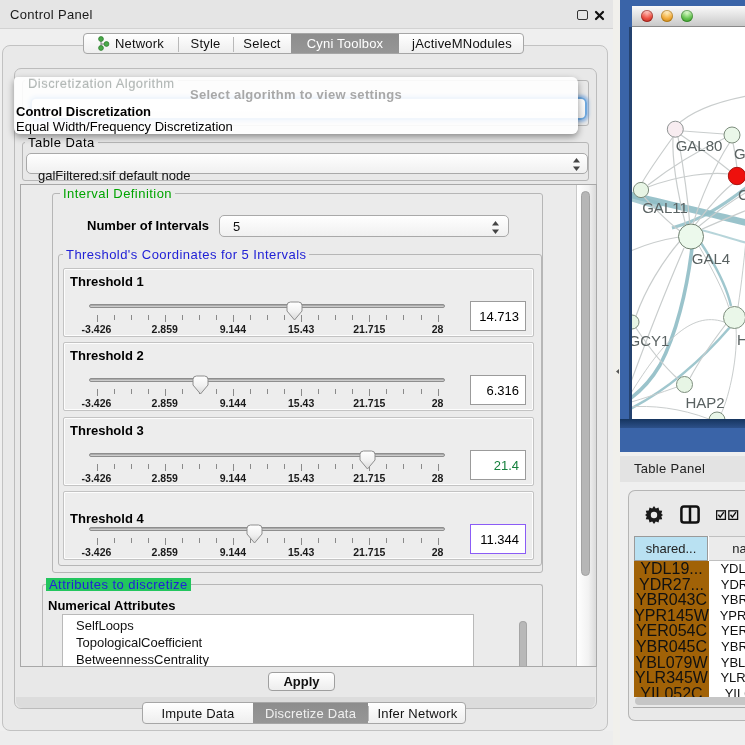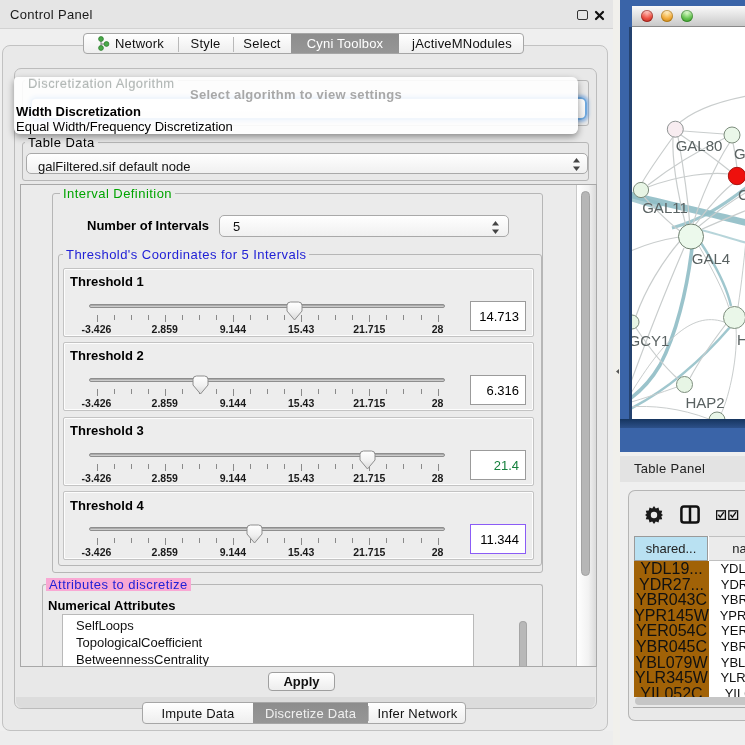--- a/index.html
+++ b/index.html
@@ -50,21 +50,21 @@
   </div>
 
   <div class="groupbox" style="left:22px;top:80px;width:567px;height:46px;"></div>
   <div class="grouptitle" style="left:25px;top:76px;">Discretization Algorithm</div>
 
   <div class="abs" style="left:30px;top:97px;width:557px;height:23px;background:linear-gradient(#ffffff,#f2f2f2);border:2px solid #6ea7dd;border-radius:6px;box-shadow:0 0 3px 1.5px rgba(90,150,220,0.55);"></div>
 
   <div class="groupbox" style="left:22px;top:142px;width:567px;height:39px;"></div>
   <div class="grouptitle" style="left:25px;top:136px;">Table Data</div>
   <div class="combo" style="left:26px;top:153px;width:562px;height:21px;">
-    <div class="abs" style="left:11px;top:5px;font-size:13px;color:#111;">galFiltered.sif default node</div>
+    <div class="abs" style="left:11px;top:14px;font-size:13px;color:#111;">galFiltered.sif default node</div>
     <svg class="abs" style="right:6px;top:3px;" width="9" height="15" viewBox="0 0 9 15">
         <path d="M4.5 1 L8 5.5 L1 5.5 Z" fill="#444"></path>
         <path d="M4.5 14 L1 9.5 L8 9.5 Z" fill="#444"></path>
       </svg>
   </div>
 
   <div class="abs" style="left:20px;top:184px;width:577px;height:483px;background:#ebebeb;border:1px solid #a8a8a8;"></div>
 
   <div class="abs" style="left:576px;top:185px;width:20px;height:481px;background:linear-gradient(90deg,#ffffff,#f2f2f2 60%,#dadada);border-left:1px solid #c9c9c9;"></div>
   <div class="abs" style="left:581px;top:191px;width:9px;height:385px;background:#b6b6b6;border:1px solid #a2a2a2;border-radius:5px;"></div>
@@ -195,21 +195,21 @@
   <div class="abs" style="left:271.1px;top:471.5px;width:60px;text-align:center;font-size:10.5px;font-weight:bold;color:#1a1a1a;">15.43</div>
   <div class="abs" style="left:339.3px;top:471.5px;width:60px;text-align:center;font-size:10.5px;font-weight:bold;color:#1a1a1a;">21.715</div>
   <div class="abs" style="left:407.5px;top:471.5px;width:60px;text-align:center;font-size:10.5px;font-weight:bold;color:#1a1a1a;">28</div>
   <svg class="abs" style="left:358.5px;top:449.5px;" width="17" height="20" viewBox="0 0 17 20">
       <path d="M1 4.5 Q1 1 4.5 1 L12.5 1 Q16 1 16 4.5 L16 10 L8.5 19 L1 10 Z" fill="url(#thg)" stroke="#8e8e8e" stroke-width="1"></path>
     </svg>
   <div class="abs" style="left:470px;top:449.5px;width:56px;height:30px;background:#ffffff;border:1px solid #9b9b9b;">
       <div style="position:absolute;right:6px;top:7px;font-size:13px;color:#15803d;">21.4</div>
     </div>
   <div class="abs" style="left:63px;top:490.5px;width:471px;height:69px;background:#ededed;border:1px solid #c3c3c3;border-radius:2px;box-shadow:inset 0 0 0 1px rgba(255,255,255,0.85);"></div>
-  <div class="abs" style="left:70px;top:498px;font-size:13px;font-weight:bold;color:#000;">Threshold 4</div>
+  <div class="abs" style="left:70px;top:511px;font-size:13px;font-weight:bold;color:#000;">Threshold 4</div>
   <div class="abs" style="left:89px;top:526.5px;width:356px;height:4px;background:linear-gradient(#9a9a9a,#dcdcdc);border:1px solid #8e8e8e;border-radius:3px;"></div>
   <div class="abs" style="left:96.5px;top:537.5px;width:1px;height:7px;background:#8a8a8a;"></div>
   <div class="abs" style="left:113.5px;top:537.5px;width:1px;height:5px;background:#8a8a8a;"></div>
   <div class="abs" style="left:130.6px;top:537.5px;width:1px;height:5px;background:#8a8a8a;"></div>
   <div class="abs" style="left:147.7px;top:537.5px;width:1px;height:5px;background:#8a8a8a;"></div>
   <div class="abs" style="left:164.7px;top:537.5px;width:1px;height:7px;background:#8a8a8a;"></div>
   <div class="abs" style="left:181.8px;top:537.5px;width:1px;height:5px;background:#8a8a8a;"></div>
   <div class="abs" style="left:198.8px;top:537.5px;width:1px;height:5px;background:#8a8a8a;"></div>
   <div class="abs" style="left:215.9px;top:537.5px;width:1px;height:5px;background:#8a8a8a;"></div>
   <div class="abs" style="left:232.9px;top:537.5px;width:1px;height:7px;background:#8a8a8a;"></div>
@@ -232,21 +232,21 @@
   <div class="abs" style="left:339.3px;top:545.5px;width:60px;text-align:center;font-size:10.5px;font-weight:bold;color:#1a1a1a;">21.715</div>
   <div class="abs" style="left:407.5px;top:545.5px;width:60px;text-align:center;font-size:10.5px;font-weight:bold;color:#1a1a1a;">28</div>
   <svg class="abs" style="left:245.5px;top:523.5px;" width="17" height="20" viewBox="0 0 17 20">
       <path d="M1 4.5 Q1 1 4.5 1 L12.5 1 Q16 1 16 4.5 L16 10 L8.5 19 L1 10 Z" fill="url(#thg)" stroke="#8e8e8e" stroke-width="1"></path>
     </svg>
   <div class="abs" style="left:470px;top:523.5px;width:56px;height:30px;background:#ffffff;border:1px solid #8b5cf6;">
       <div style="position:absolute;right:6px;top:7px;font-size:13px;color:#000;">11.344</div>
     </div>
 
   <div class="groupbox" style="left:42px;top:584px;width:501px;height:82px;border-bottom:none;border-radius:3px 3px 0 0;"></div>
-  <div class="grouptitle" style="left:46px;top:578px;color:#2121d6;background:#f9a8d4;">Attributes to discretize</div>
+  <div class="grouptitle" style="left:46px;top:578px;color:#2121d6;background:#22c55e;">Attributes to discretize</div>
   <div class="abs" style="left:48px;top:598px;font-size:13px;font-weight:bold;color:#000;">Numerical Attributes</div>
 
   <div class="abs" style="left:62px;top:614px;width:412px;height:52px;background:#ffffff;border:1px solid #b9b9b9;border-bottom:none;overflow:hidden;">
     <div style="padding:3px 0 0 13px;font-size:13px;color:#111;line-height:16.8px;">SelfLoops<br>TopologicalCoefficient<br>BetweennessCentrality</div>
   </div>
   <div class="abs" style="left:519px;top:621px;width:8px;height:45px;background:#b8b8b8;border:1px solid #a5a5a5;border-bottom:none;border-radius:4px 4px 0 0;"></div>
 
   <div class="abs" style="left:20px;top:666px;width:577px;height:1px;background:#a8a8a8;"></div>
 
   <div class="abs" style="left:268px;top:672px;width:67px;height:19px;background:linear-gradient(#ffffff,#ededed);border:1px solid #9f9f9f;border-radius:4px;text-align:center;font-size:13px;font-weight:bold;color:#111;line-height:17px;">Apply</div>
@@ -356,16 +356,16 @@
     <div class="abs" style="left:4px;top:216px;width:113px;height:1px;background:#ababab;"></div>
   </div>
 
   <svg class="abs" style="left:616px;top:369px;" width="3" height="5" viewBox="0 0 3 5">
       <path d="M3 0 L0 2.5 L3 5 Z" fill="#555"></path>
     </svg>
 
   <div class="abs" style="left:14px;top:77px;width:564px;height:57px;background:rgba(255,255,255,0.9);border-radius:4px 6px 6px 6px;box-shadow:0 3px 7px rgba(0,0,0,0.4);"></div>
   <div class="abs" style="left:25px;top:76px;font-size:13px;color:#b2b8b6;letter-spacing:0.45px;padding:0 3px;">Discretization Algorithm</div>
   <div class="abs" style="left:14px;top:87px;width:564px;text-align:center;font-size:13px;font-weight:bold;color:#a8a8a8;letter-spacing:0.3px;">Select algorithm to view settings</div>
-  <div class="abs" style="left:16px;top:104px;font-size:13px;font-weight:bold;color:#000;">Width Discretization</div>
+  <div class="abs" style="left:16px;top:104px;font-size:13px;font-weight:bold;color:#000;">Control Discretization</div>
   <div class="abs" style="left:16px;top:119px;font-size:13px;color:#000;">Equal Width/Frequency Discretization</div>
 
 </div>
 
 </body></html>

